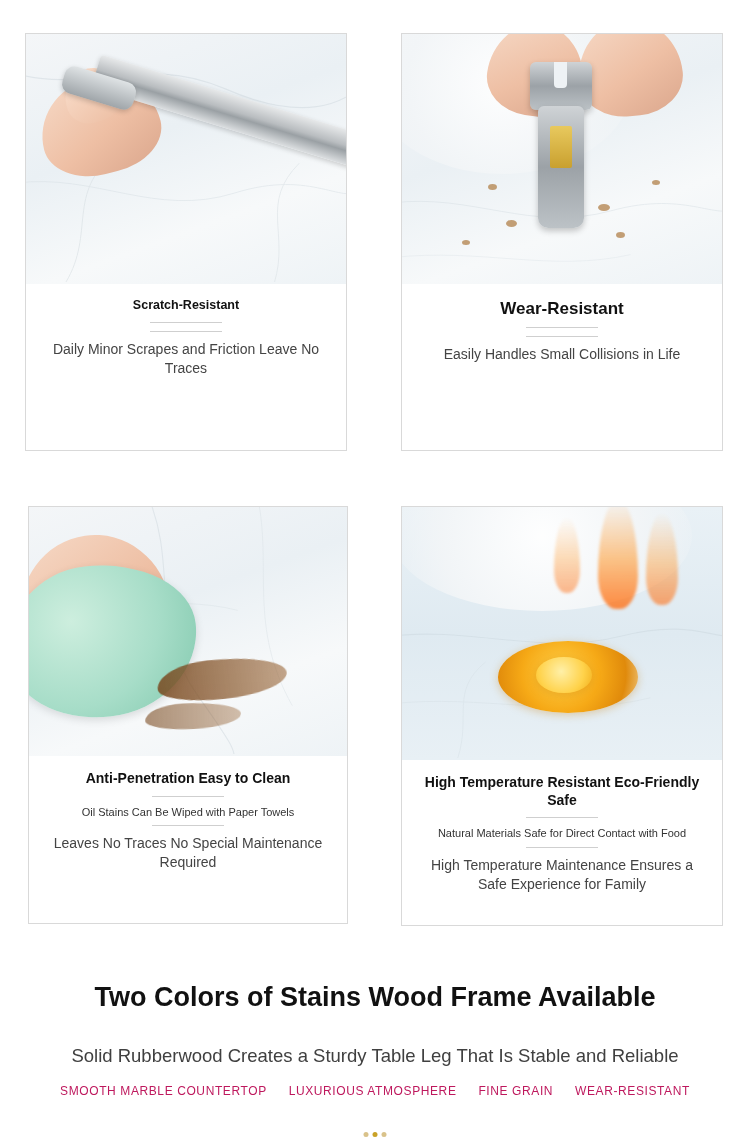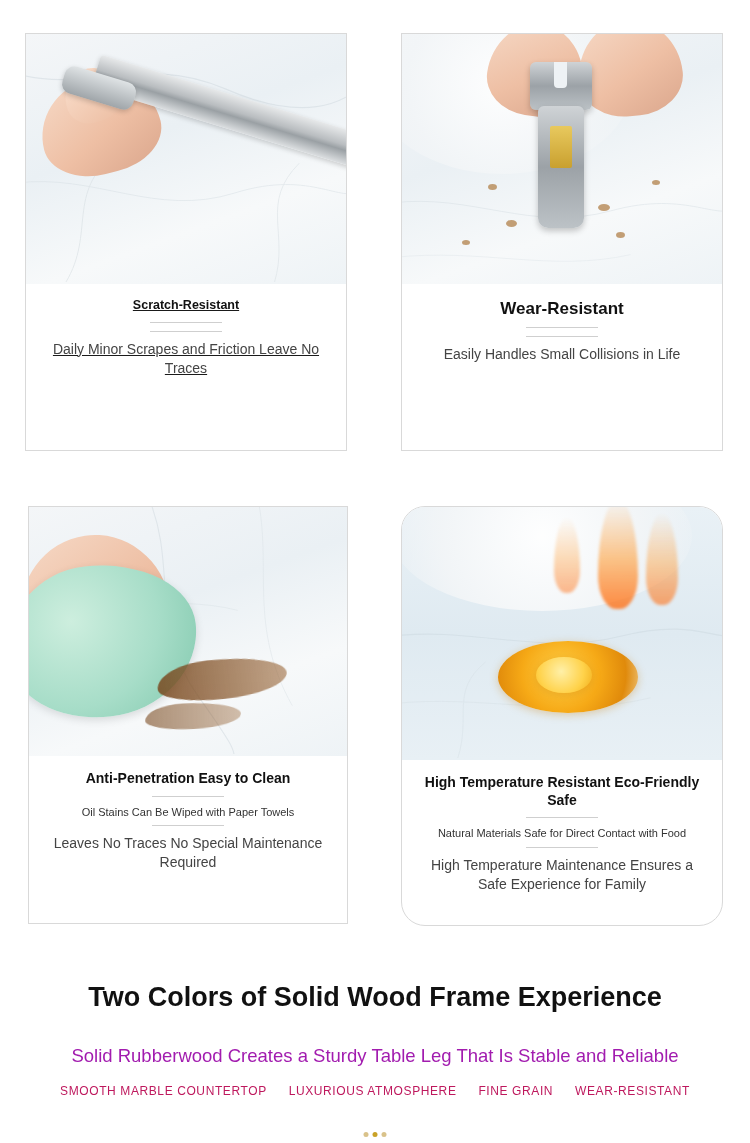--- a/index.html
+++ b/index.html
@@ -74,33 +74,33 @@
 
   .card-note {
     font-size: 14px;
     line-height: 1.35;
     color: #444444;
     margin: 0 auto;
     max-width: 94%;
   }
 
   
-  #card-scratch { left: 25px; top: 33px; width: 322px; height: 418px; text-decoration: underline; }
+  #card-scratch { left: 25px; top: 33px; width: 322px; height: 418px; }
   #card-scratch .card-img { height: 250px; }
   #card-scratch .card-title { font-size: 12.5px; }
 
   #card-wear { left: 401px; top: 33px; width: 322px; height: 418px; }
   #card-wear .card-img { height: 250px; }
   #card-wear .card-title { font-size: 17px; }
 
   #card-clean { left: 28px; top: 506px; width: 320px; height: 418px; }
   #card-clean .card-img { height: 249px; }
   #card-clean .card-title { font-size: 14px; }
 
-  #card-heat { left: 401px; top: 506px; width: 322px; height: 420px; border-radius: 24px; }
+  #card-heat { left: 401px; top: 506px; width: 322px; height: 420px; }
   #card-heat .card-img { height: 253px; }
   #card-heat .card-title { font-size: 14px; }
 
   
   .img-marble {
     position: absolute;
     inset: 0;
     background:
       linear-gradient(160deg, #f4f6f8 0%, #eaf0f4 40%, #f7f9fa 70%, #eef3f6 100%);
   }
@@ -192,21 +192,21 @@
     line-height: 1.18;
     color: #111111;
     margin: 22px auto 0 auto;
     width: 640px;
     text-align: center;
   }
 
   .subline {
     font-size: 18.5px;
     line-height: 1.3;
-    color: #a21caf;
+    color: #404040;
     margin: 30px auto 0 auto;
     width: 700px;
   }
 
   .kicker {
     font-size: 12px;
     letter-spacing: 0.6px;
     color: #be185d;
     margin: 16px auto 0 auto;
   }
@@ -327,21 +327,21 @@
         <div class="divider"></div>
         <div class="card-sub">Natural Materials Safe for Direct Contact with Food</div>
         <div class="divider"></div>
         <div class="card-note">High Temperature Maintenance Ensures a Safe Experience for Family</div>
       </div>
     </div>
 
   </div>
 
   <div class="bottom">
-    <div class="headline">Two Colors of Solid Wood Frame Experience</div>
+    <div class="headline">Two Colors of Stains Wood Frame Available</div>
     <div class="subline">Solid Rubberwood Creates a Sturdy Table Leg That Is Stable and Reliable</div>
     <div class="kicker">
       <span>SMOOTH MARBLE COUNTERTOP</span>
       <span>LUXURIOUS ATMOSPHERE</span>
       <span>FINE GRAIN</span>
       <span>WEAR-RESISTANT</span>
     </div>
     <div class="dots">
       <div class="dot"></div>
       <div class="dot active"></div>

